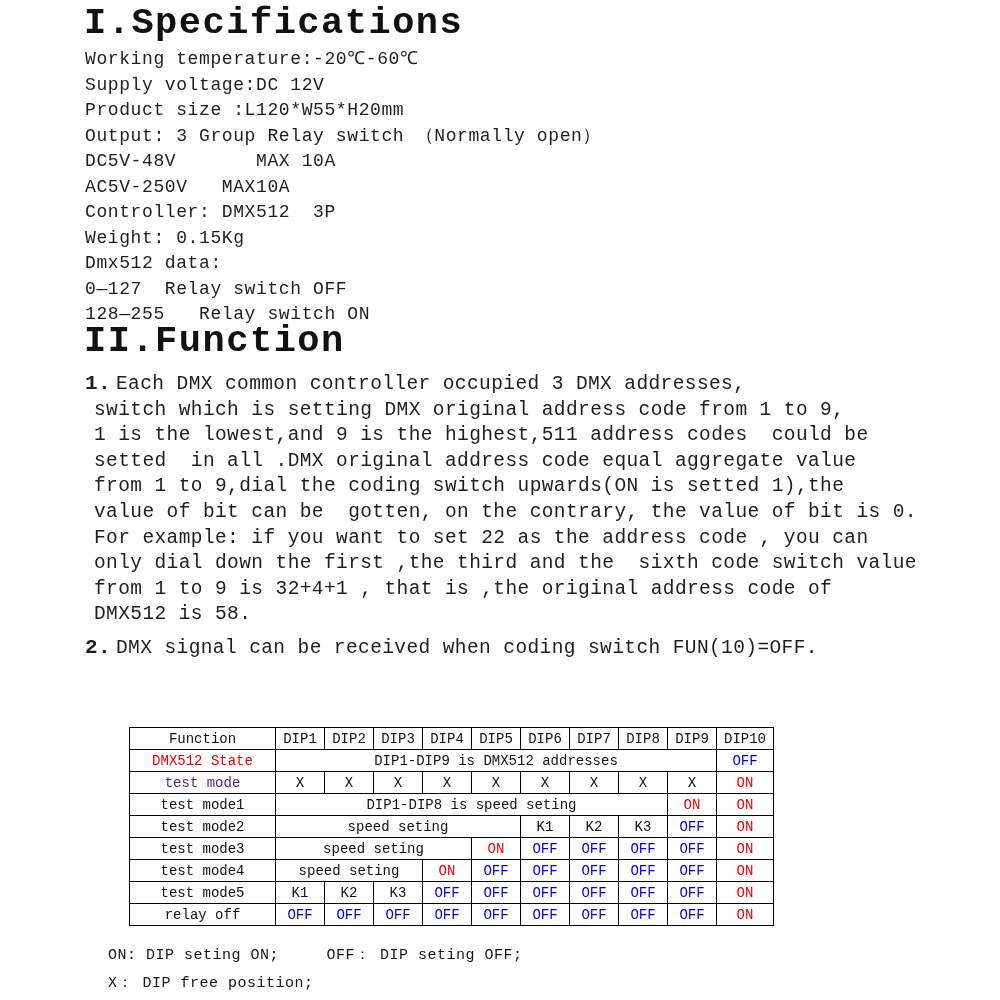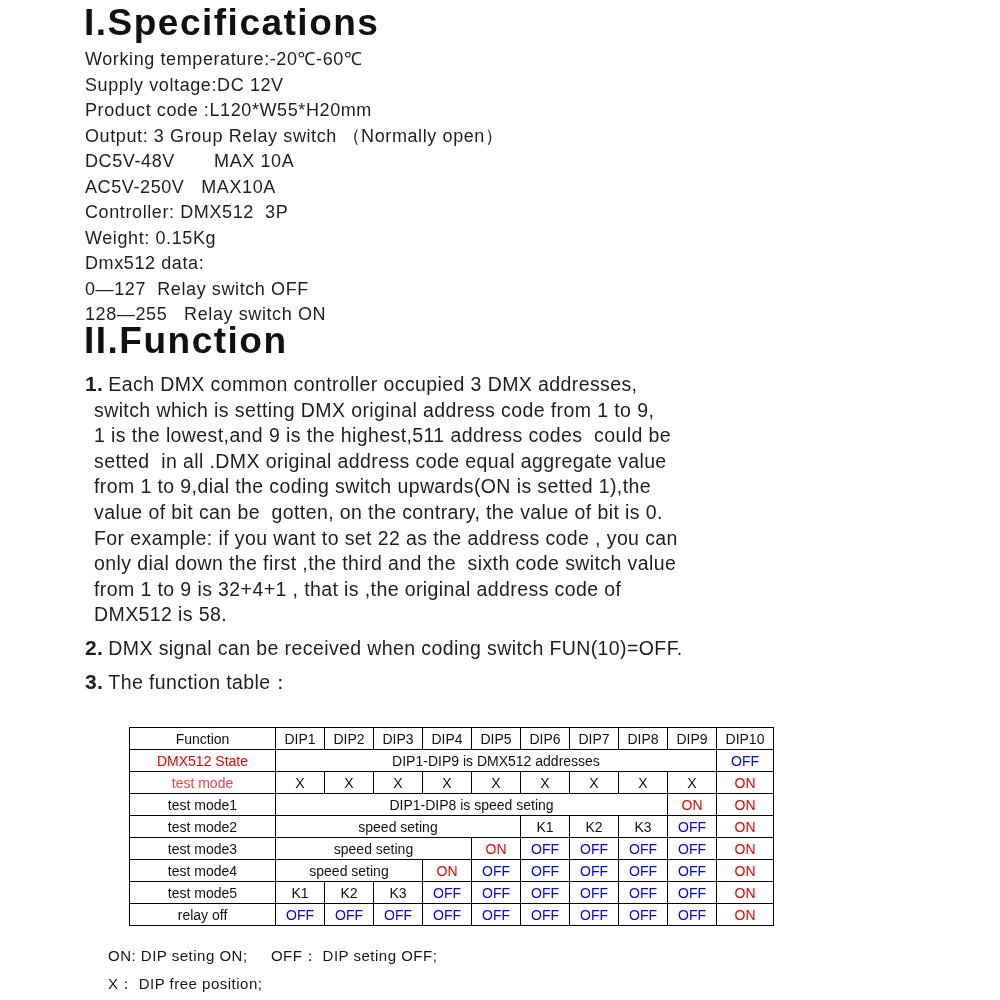--- a/index.html
+++ b/index.html
@@ -1,17 +1,17 @@
 <!DOCTYPE html>
 <html><head>
 <meta charset="utf-8">
 <style>
   html,body{margin:0;padding:0;background:#ffffff;}
   .page{position:relative;width:1000px;height:1000px;background:#ffffff;
-        font-family:Liberation Sans, sans-serif;color:#1e1e1e;overflow:hidden;}
+        font-family:Liberation Mono, monospace;color:#1e1e1e;overflow:hidden;}
   .title{position:absolute;left:84px;font-size:37px;font-weight:bold;
          letter-spacing:1.5px;color:#111;}
   #spec-title{top:2px;}
   #func-title{top:320px;}
   .spec-lines{position:absolute;left:85px;top:47px;}
   .spec-line{font-size:18px;line-height:25.5px;letter-spacing:0.6px;white-space:pre;}
   .func-items{position:absolute;left:85px;top:371px;width:860px;}
   .func-item{margin-bottom:7px;}
   .func-line{font-size:19.5px;line-height:25.6px;letter-spacing:0.4px;white-space:pre;}
   .func-line.cont{padding-left:9px;}
@@ -26,21 +26,21 @@
 </head>
 <body>
 
 <div class="page">
 
   <div class="title" id="spec-title">I.Specifications</div>
 
   <div class="spec-lines">
       <div class="spec-line">Working temperature:-20℃-60℃</div>
       <div class="spec-line">Supply voltage:DC 12V</div>
-      <div class="spec-line">Product code :L120*W55*H20mm</div>
+      <div class="spec-line">Product size :L120*W55*H20mm</div>
       <div class="spec-line">Output: 3 Group Relay switch （Normally open）</div>
       <div class="spec-line">DC5V-48V       MAX 10A</div>
       <div class="spec-line">AC5V-250V   MAX10A</div>
       <div class="spec-line">Controller: DMX512  3P</div>
       <div class="spec-line">Weight: 0.15Kg</div>
       <div class="spec-line">Dmx512 data:</div>
       <div class="spec-line">0—127  Relay switch OFF</div>
       <div class="spec-line">128—255   Relay switch ON</div>
     </div>
 
@@ -54,23 +54,20 @@
         <div class="func-line cont">setted  in all .DMX original address code equal aggregate value</div>
         <div class="func-line cont">from 1 to 9,dial the coding switch upwards(ON is setted 1),the</div>
         <div class="func-line cont">value of bit can be  gotten, on the contrary, the value of bit is 0.</div>
         <div class="func-line cont">For example: if you want to set 22 as the address code , you can</div>
         <div class="func-line cont">only dial down the first ,the third and the  sixth code switch value</div>
         <div class="func-line cont">from 1 to 9 is 32+4+1 , that is ,the original address code of</div>
         <div class="func-line cont">DMX512 is 58.</div>
       </div>
       <div class="func-item">
         <div class="func-line"><span class="num">2.</span><span>DMX signal can be received when coding switch FUN(10)=OFF.</span></div>
-      </div>
-      <div class="func-item">
-        <div class="func-line"><span class="num">3.</span><span>The function table：</span></div>
       </div>
     </div>
 
   <table class="fn">
     <colgroup>
       <col style="width:146px">
       <col style="width:49px">
         <col style="width:49px">
         <col style="width:49px">
       <col style="width:49px">
@@ -96,21 +93,21 @@
           <td>DIP10</td>
         </tr>
     </thead>
     <tbody>
         <tr>
           <td style="color: rgb(238, 0, 0);">DMX512 State</td>
           <td colspan="9">DIP1-DIP9 is DMX512 addresses</td>
           <td style="color: rgb(0, 0, 238);">OFF</td>
         </tr>
         <tr>
-          <td style="color: #ef4444;">test mode</td>
+          <td style="color: #4c1d95;">test mode</td>
           <td>X</td>
           <td>X</td>
           <td>X</td>
           <td>X</td>
           <td>X</td>
           <td>X</td>
           <td>X</td>
           <td>X</td>
           <td>X</td>
           <td style="color: rgb(238, 0, 0);">ON</td>

